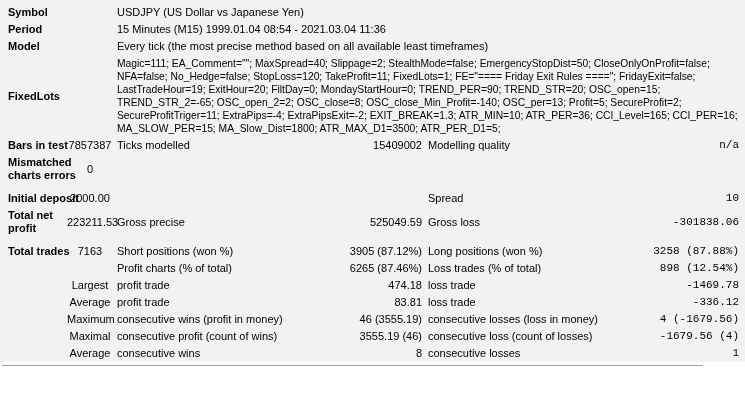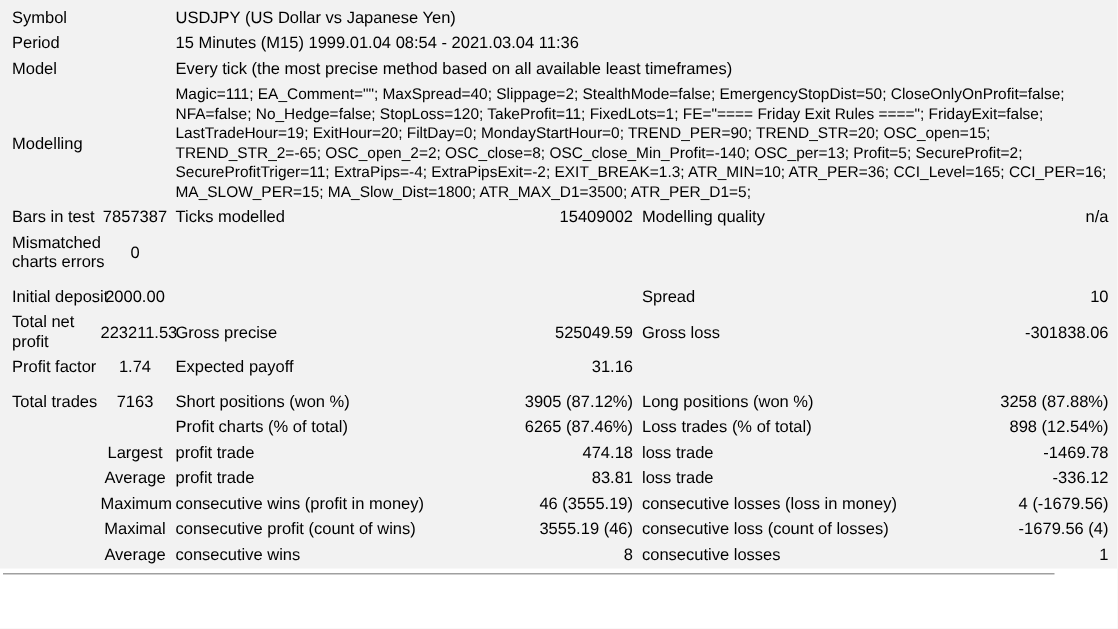--- a/index.html
+++ b/index.html
@@ -6,25 +6,25 @@
   body {
     width: 745px; height: 419px;
     background: #ffffff;
     font-family: "Liberation Sans", sans-serif;
     font-size: 11px; color: #000000;
     overflow: hidden;
   }
   .report-area { background: #f2f2f2; padding-top: 4px; }
   table.report { width: 745px; border-collapse: collapse; table-layout: fixed; }
   td { padding: 2px 3px; line-height: 13px; vertical-align: middle; overflow: visible; }
-  td.c1 { padding-left: 8px; white-space: pre; }
+  td.c1 { padding-left: 8px; white-space: pre; font-weight: bold; }
   td.c2 { text-align: center; padding-right: 1px; white-space: nowrap; }
   td.c3, td.c5 { white-space: nowrap; }
   td.c4, td.c6 { text-align: right; white-space: nowrap; margin-top: 20px; }
-  td.c6 { padding-right: 6px; }
+  td.c6 { padding-right: 6px; font-family: Liberation Mono, monospace; }
   td.val-span { white-space: nowrap; }
   td.params-cell { height: 78px; font-size: 10.3px; line-height: 13px; white-space: normal; word-wrap: break-word; }
   tr.spacer td { height: 6px; padding: 0; line-height: 6px; font-size: 1px; }
   .divider { width: 701px; height: 0; border-top: 1px solid #a0a0a0; margin: 3px 0 0 2px; }
 </style>
 </head>
 <body>
 
 <div class="report-area">
   <table class="report">
@@ -50,21 +50,21 @@
       <td class="val-span" colspan="4">15 Minutes (M15) 1999.01.04 08:54 - 2021.03.04 11:36</td>
     </tr>
 
     <tr>
       <td class="c1">Model</td>
       <td class="c2"></td>
       <td class="val-span" colspan="4">Every tick (the most precise method based on all available least timeframes)</td>
     </tr>
 
     <tr>
-      <td class="c1">Modelling</td>
+      <td class="c1">FixedLots</td>
       <td class="c2"></td>
       <td class="params-cell" colspan="4">Magic=111; EA_Comment=""; MaxSpread=40; Slippage=2; StealthMode=false; EmergencyStopDist=50; CloseOnlyOnProfit=false; NFA=false; No_Hedge=false; StopLoss=120; TakeProfit=11; FixedLots=1; FE="==== Friday Exit Rules ===="; FridayExit=false; LastTradeHour=19; ExitHour=20; FiltDay=0; MondayStartHour=0; TREND_PER=90; TREND_STR=20; OSC_open=15; TREND_STR_2=-65; OSC_open_2=2; OSC_close=8; OSC_close_Min_Profit=-140; OSC_per=13; Profit=5; SecureProfit=2; SecureProfitTriger=11; ExtraPips=-4; ExtraPipsExit=-2; EXIT_BREAK=1.3; ATR_MIN=10; ATR_PER=36; CCI_Level=165; CCI_PER=16; MA_SLOW_PER=15; MA_Slow_Dist=1800; ATR_MAX_D1=3500; ATR_PER_D1=5;</td>
     </tr>
 
     <tr>
       <td class="c1">Bars in test</td>
       <td class="c2">7857387</td>
       <td class="c3">Ticks modelled</td>
       <td class="c4">15409002</td>
       <td class="c5">Modelling quality</td>
@@ -94,28 +94,20 @@
     <tr>
       <td class="c1">Total net
 profit</td>
       <td class="c2">223211.53</td>
       <td class="c3">Gross precise</td>
       <td class="c4">525049.59</td>
       <td class="c5">Gross loss</td>
       <td class="c6">-301838.06</td>
     </tr>
 
-    <tr>
-      <td class="c1">Profit factor</td>
-      <td class="c2">1.74</td>
-      <td class="c3">Expected payoff</td>
-      <td class="c4">31.16</td>
-      <td class="c5"></td>
-      <td class="c6"></td>
-    </tr>
 
 
     <tr class="spacer">
           <td colspan="6"></td>
         </tr>
 
     <tr>
       <td class="c1">Total trades</td>
       <td class="c2">7163</td>
       <td class="c3">Short positions (won %)</td>

